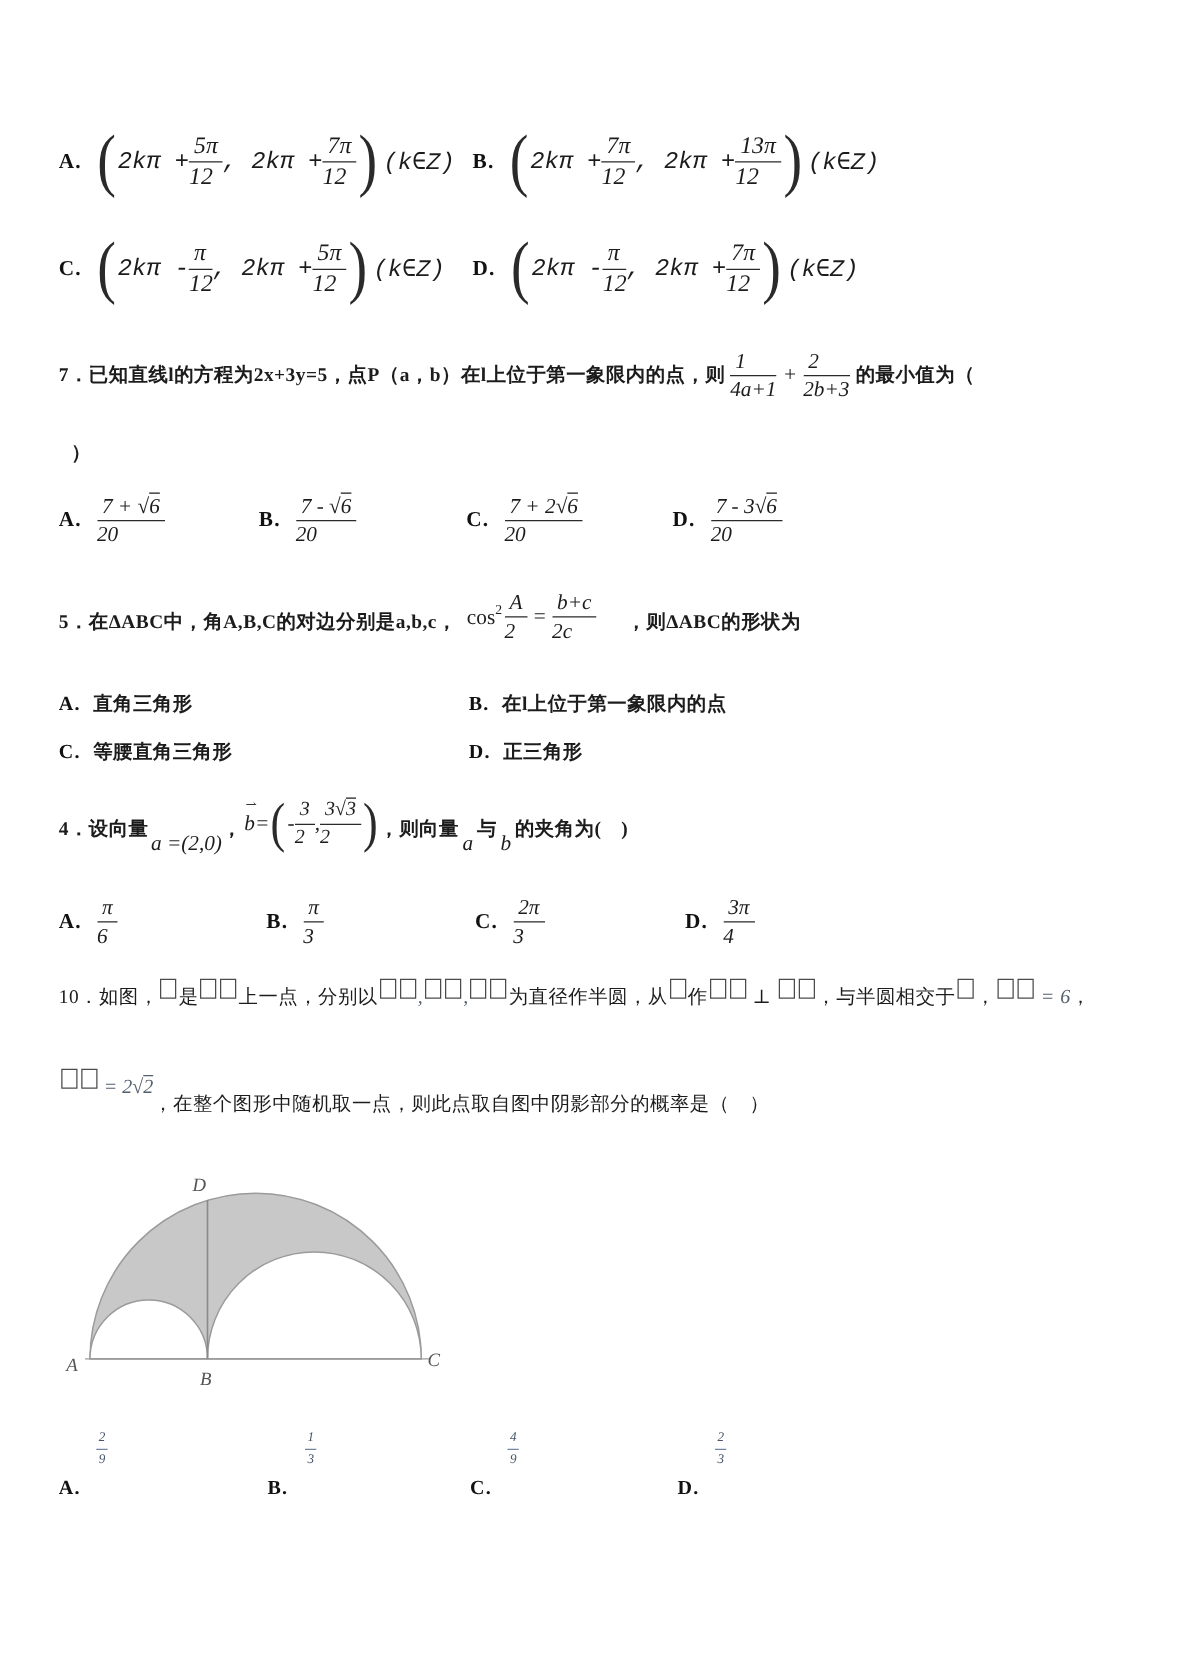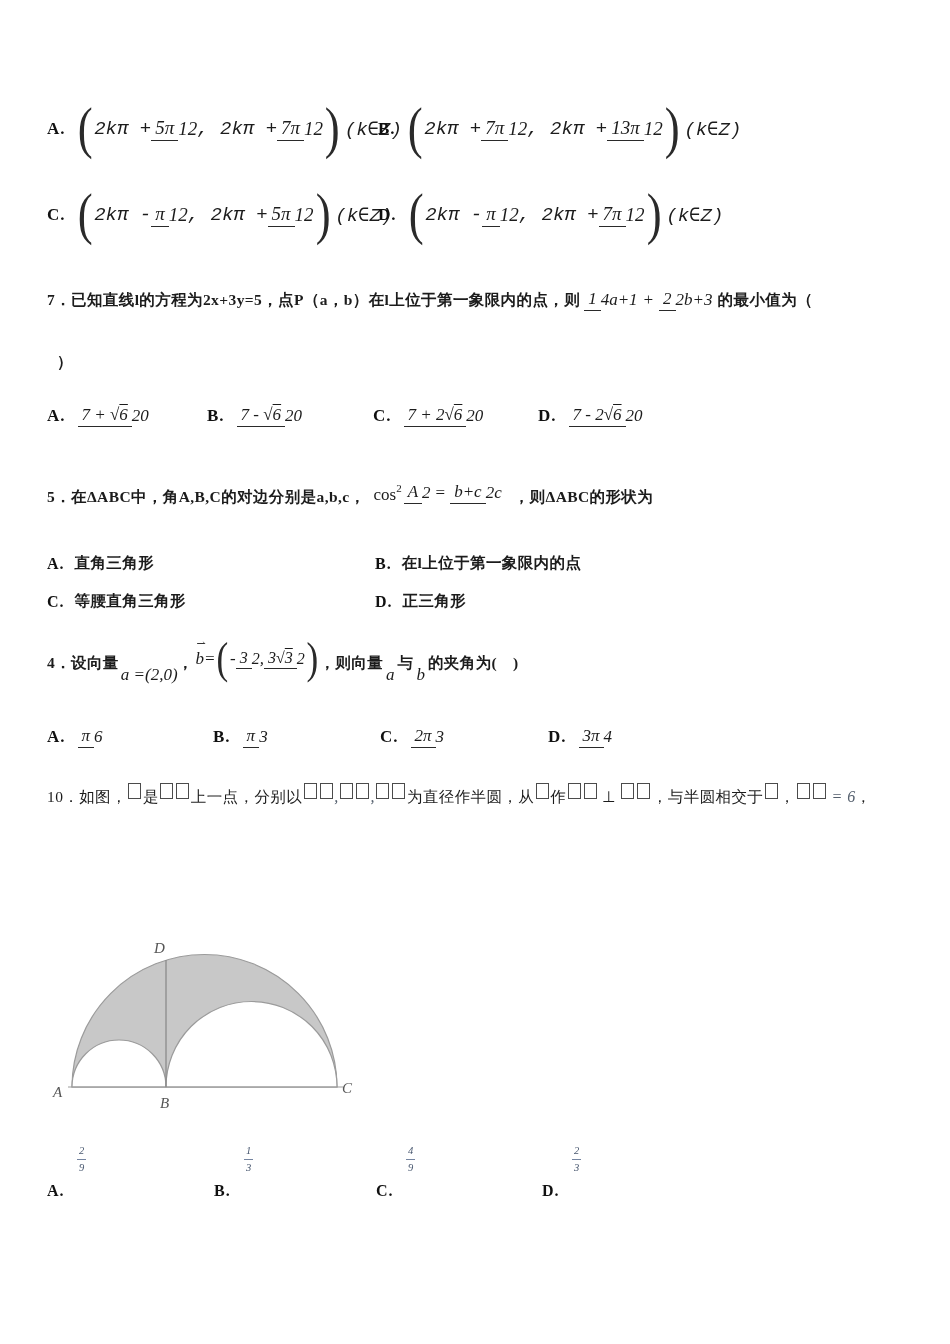--- a/index.html
+++ b/index.html
@@ -4,26 +4,26 @@
 <style>
   html,body { margin:0; padding:0; background:#ffffff; }
   .page {
     position:relative; width:950px; height:1344px; background:#ffffff;
     font-family:"Liberation Serif","DejaVu Serif",serif; color:#1c1c1c;
     overflow:hidden;
   }
   .abs { position:absolute; }
   .row { display:flex; align-items:center; white-space:nowrap; }
   .opt-letter { font-weight:bold; font-size:17px; color:#111; letter-spacing:1px; }
-  .cn { font-size:15.5px; letter-spacing:0.4px;font-family:Liberation Serif, serif; }
+  .cn { font-size:15.5px; letter-spacing:0.4px; }
   .cn-b { font-weight:600; }
   .math { font-style:italic; font-family:"Liberation Serif","DejaVu Serif",serif; }
   .m19 { font-size:19px;font-family:Liberation Mono, monospace; }
   .m17 { font-size:17px; }
-  .frac { display:inline-flex; flex-direction:row; text-align:left; line-height:1.15; vertical-align:middle; }
+  .frac { display:inline-flex; flex-direction:column; text-align:left; line-height:1.15; vertical-align:middle; }
   .frac .num { display:block; padding:0 4px 1px 4px; border-bottom:1.2px solid #2a2a2a; }
   .frac .den { display:block; padding-top:1px;font-family:Liberation Serif, serif; }
   .f19 { font-size:19px; }
   .f17 { font-size:17px; }
   .f16 { font-size:16px; }
   .bigparen { font-size:56px; line-height:0.85; font-weight:400; color:#2a2a2a; transform:scaleX(0.8); }
   .midparen { font-size:44px; line-height:0.85; font-weight:400; color:#2a2a2a; transform:scaleX(0.8); }
   .radbar { text-decoration:overline; }
   .sup { font-size:11px; vertical-align:8px; }
   .mbox {
@@ -147,38 +147,38 @@
   <div class="abs row" style="left:373px;top:388px;height:56px">
     <span class="opt-letter" style="margin-right:12px">C.</span>
     <span class="frac f17 math">
         <span class="num"><span>7 + 2</span><span>√</span><span class="radbar">6</span></span>
         <span class="den">20</span>
       </span>
   </div>
   <div class="abs row" style="left:538px;top:388px;height:56px">
     <span class="opt-letter" style="margin-right:12px">D.</span>
     <span class="frac f17 math">
-        <span class="num"><span>7 - 2</span><span>√</span><span class="radbar">6</span></span>
+        <span class="num"><span>7 - 3</span><span>√</span><span class="radbar">6</span></span>
         <span class="den">20</span>
       </span>
   </div>
 
   <div class="abs row" style="left:47px;top:466px;height:62px">
     <span class="cn cn-b">5．在ΔABC中，角A,B,C的对边分别是a,b,c，</span>
     <span class="m17 raise4" style="margin-left:8px"><span>cos</span><span class="sup">2</span></span>
     <span class="frac f17 math raise4" style="margin-left:2px">
         <span class="num">A</span>
         <span class="den">2</span>
       </span>
     <span class="m17 raise4" style="margin:0 5px">=</span>
     <span class="frac f17 math raise4">
         <span class="num">b+c</span>
         <span class="den">2c</span>
       </span>
-    <span class="cn cn-b" style="margin-left:12px">，则ΔABC的形状为</span>
+    <span class="cn cn-b" style="margin-left:24px">，则ΔABC的形状为</span>
   </div>
   <div class="abs row" style="left:47px;top:553px">
     <span class="opt-letter" style="font-size:16px;margin-right:10px">A.</span>
     <span class="cn cn-b">直角三角形</span>
   </div>
   <div class="abs row" style="left:375px;top:553px">
     <span class="opt-letter" style="font-size:16px;margin-right:10px">B.</span>
     <span class="cn cn-b">在l上位于第一象限内的点</span>
   </div>
   <div class="abs row" style="left:47px;top:591px">
@@ -241,20 +241,23 @@
     <span class="opt-letter" style="margin-right:12px">D.</span>
     <span class="frac f17 math">
         <span class="num">3π</span>
         <span class="den">4</span>
       </span>
   </div>
 
   <div class="abs cn" style="left:47px;top:783px;white-space:nowrap">
     <span>10．如图，</span><span class="mbox"></span><span>是</span><span class="mbox"></span><span class="mbox"></span><span>上一点，分别以</span><span class="mbox"></span><span class="mbox"></span><span class="eq-gray">,</span><span class="mbox"></span><span class="mbox"></span><span class="eq-gray">,</span><span class="mbox"></span><span class="mbox"></span><span>为直径作半圆，从</span><span class="mbox"></span><span>作</span><span class="mbox"></span><span class="mbox"></span><span style="margin:0 4px">⊥</span><span class="mbox"></span><span class="mbox"></span><span>，与半圆相交于</span><span class="mbox"></span><span>，</span><span class="mbox"></span><span class="mbox"></span><span class="eq-gray"> = 6</span><span>，</span>
   </div>
+  <div class="abs" style="left:47px;top:855px;white-space:nowrap">
+    <span><span class="mbox"></span><span class="mbox"></span><span class="eq-gray"> = 2</span><span class="eq-gray">√</span><span class="eq-gray radbar">2</span></span><span class="cn" style="position:relative;top:14px">，在整个图形中随机取一点，则此点取自图中阴影部分的概率是（　）</span>
+  </div>
 
   <svg class="abs" style="left:50px;top:936px" width="310" height="185" viewBox="0 0 310 185">
     <path d="M 22 151 A 132.5 132.5 0 0 1 287 151 Z" fill="#c8c8c8" stroke="#9b9b9b" stroke-width="1.2"></path>
     <path d="M 22 151 A 47 47 0 0 1 116 151 Z" fill="#ffffff" stroke="#9b9b9b" stroke-width="1.2"></path>
     <path d="M 116 151 A 85.5 85.5 0 0 1 287 151 Z" fill="#ffffff" stroke="#9b9b9b" stroke-width="1.2"></path>
     <line x1="18" y1="151" x2="293" y2="151" stroke="#9b9b9b" stroke-width="1"></line>
     <line x1="116" y1="151" x2="116" y2="24" stroke="#8a8a8a" stroke-width="1.3"></line>
     <text x="3" y="161" font-size="15" font-style="italic" fill="#555">A</text>
     <text x="110" y="172" font-size="15" font-style="italic" fill="#555">B</text>
     <text x="292" y="157" font-size="15" font-style="italic" fill="#555">C</text>

